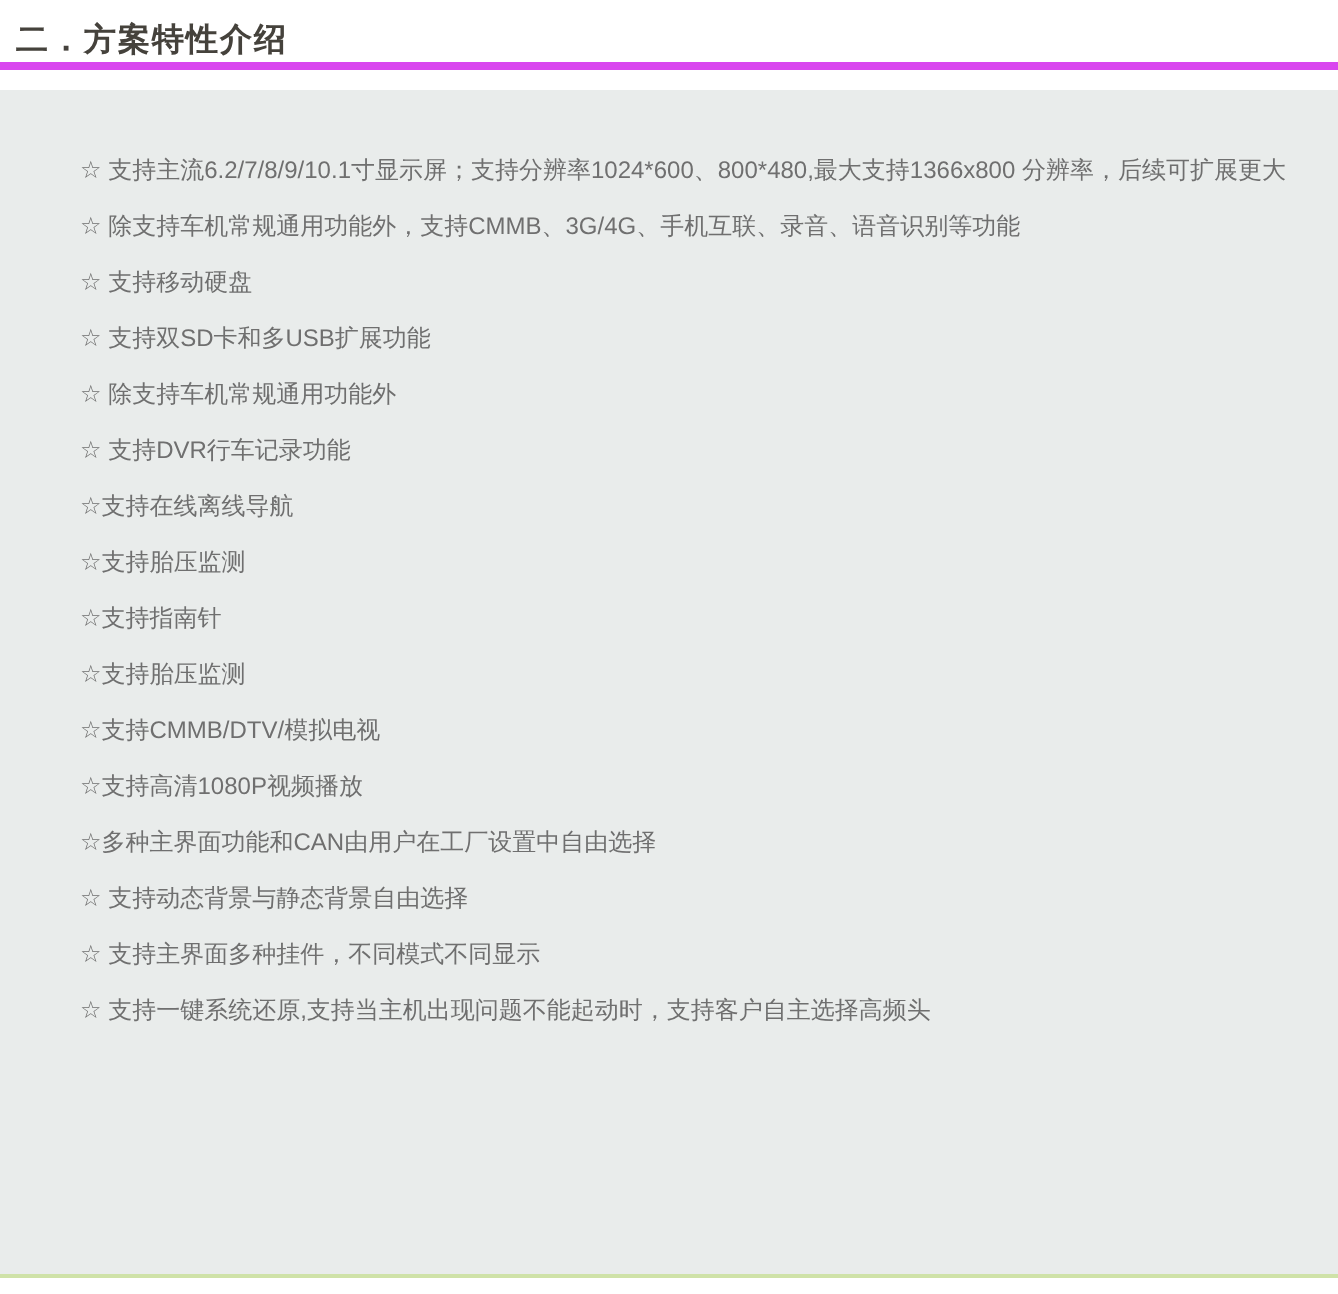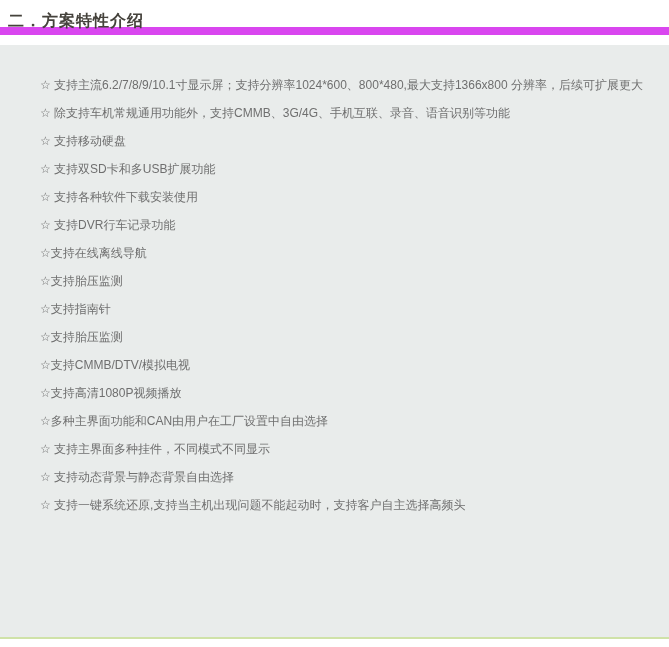--- a/index.html
+++ b/index.html
@@ -11,21 +11,21 @@
     font-family: "Liberation Sans", "DejaVu Sans", sans-serif;
   }
   .page {
     width: 669px;
     height: 647px;
     position: relative;
   }
   .section-header {
     padding: 9px 0 0 8px;
     height: 35px;
-    border-bottom: 8px solid #d946ef;
+    border-bottom: 4px solid #d946ef;
   }
   .section-title {
     font-size: 16px;
     font-weight: bold;
     color: #45423c;
     letter-spacing: 1px;
     line-height: 24px;
   }
   .features-panel {
     margin-top: 10px;
@@ -57,41 +57,41 @@
     <ul class="feature-list">
 
         <li class="feature-item">☆ 支持主流6.2/7/8/9/10.1寸显示屏；支持分辨率1024*600、800*480,最大支持1366x800 分辨率，后续可扩展更大</li>
 
         <li class="feature-item">☆ 除支持车机常规通用功能外，支持CMMB、3G/4G、手机互联、录音、语音识别等功能</li>
 
         <li class="feature-item">☆ 支持移动硬盘</li>
 
         <li class="feature-item">☆ 支持双SD卡和多USB扩展功能</li>
 
-        <li class="feature-item">☆ 支持各种软件下载安装使用</li>
+        <li class="feature-item">☆ 除支持车机常规通用功能外</li>
 
 
         <li class="feature-item">☆ 支持DVR行车记录功能</li>
 
         <li class="feature-item">☆支持在线离线导航</li>
 
         <li class="feature-item">☆支持胎压监测</li>
 
         <li class="feature-item">☆支持指南针</li>
 
         <li class="feature-item">☆支持胎压监测</li>
 
 
         <li class="feature-item">☆支持CMMB/DTV/模拟电视</li>
 
         <li class="feature-item">☆支持高清1080P视频播放</li>
 
         <li class="feature-item">☆多种主界面功能和CAN由用户在工厂设置中自由选择</li>
 
+        <li class="feature-item">☆ 支持动态背景与静态背景自由选择</li>
+
         <li class="feature-item">☆ 支持主界面多种挂件，不同模式不同显示</li>
-
-        <li class="feature-item">☆ 支持动态背景与静态背景自由选择</li>
 
         <li class="feature-item">☆ 支持一键系统还原,支持当主机出现问题不能起动时，支持客户自主选择高频头</li>
 
       </ul>
   </div>
 </div>
 
 </body></html>

